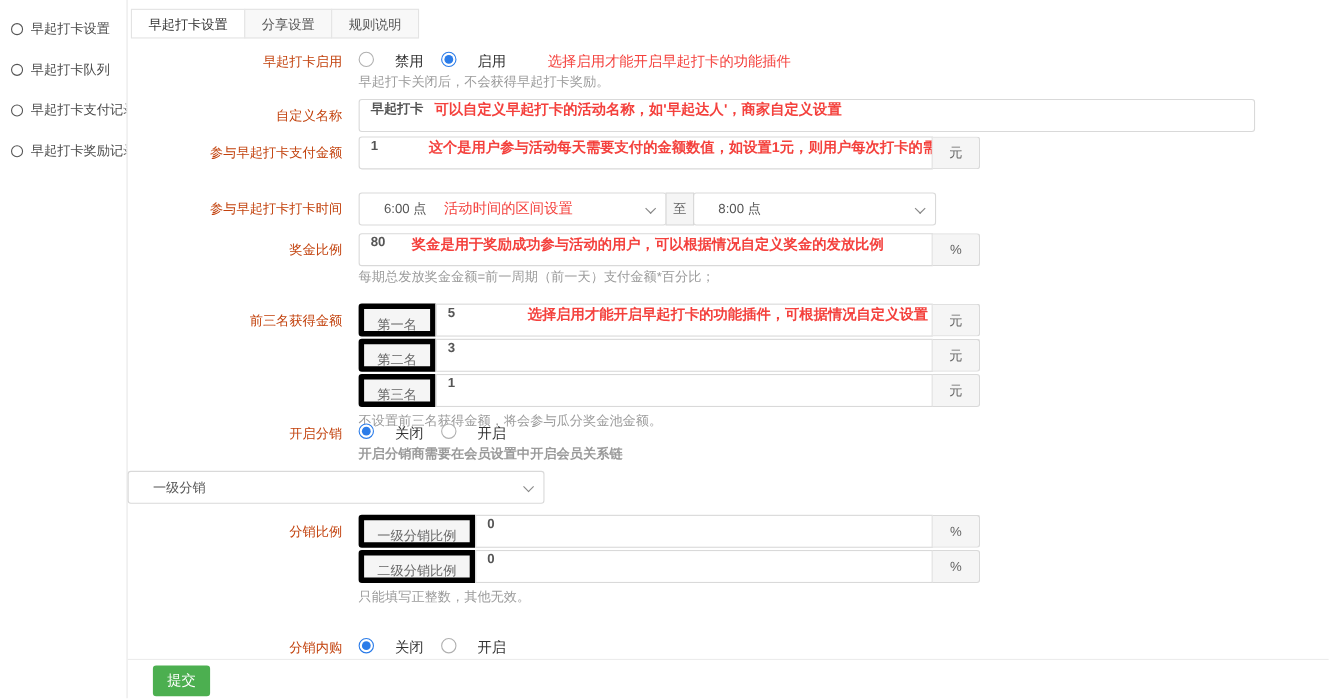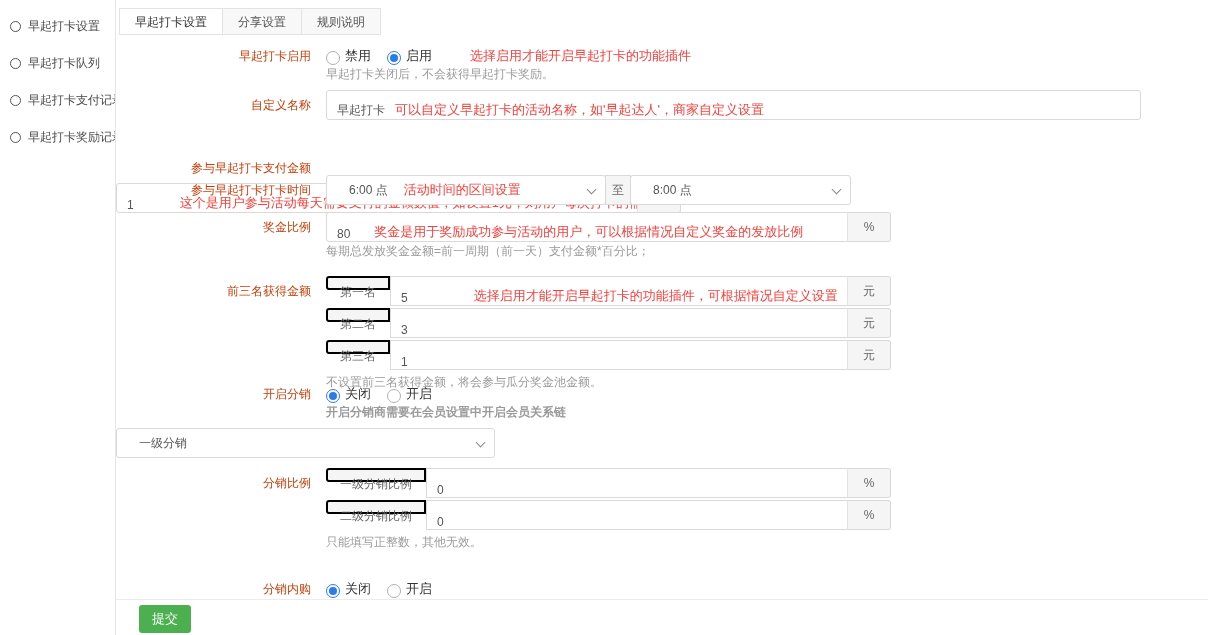--- a/index.html
+++ b/index.html
@@ -21,40 +21,40 @@
     background:#f8f8f8;border:1px solid #e3e3e3;margin-left:-1px;box-sizing:border-box;cursor:pointer;}
   .tab:first-child{margin-left:0;}
   .tab.active{background:#fff;color:#333;}
   
   .row{position:absolute;left:0;right:0;display:flex;align-items:flex-start;}
   .lbl{width:210px;flex:none;text-align:right;padding-right:15px;box-sizing:border-box;
     color:#c2410c;font-size:12px;line-height:30px;white-space:nowrap;}
   .helper{position:absolute;left:210px;font-size:12px;color:#9b9b9b;white-space:nowrap;}
   
   .fi{background:#fff;border:1px solid #d9d9d9;border-radius:3px;height:30px;box-sizing:border-box;
-    display:flex;align-items:flex-end;padding:0 10px;font-size:12px;color:#555;overflow:hidden;white-space:nowrap;}
+    display:flex;align-items:flex-start;padding:0 10px;font-size:12px;color:#555;overflow:hidden;white-space:nowrap;font-weight:bold;}
   .group{display:flex;width:565px;}
   .group .fi{flex:1;border-radius:3px 0 0 3px;}
   .group .addon + .fi{border-radius:0;}
   .suffix{width:44px;flex:none;background:#f5f5f5;border:1px solid #d9d9d9;border-left:1px solid #e3e3e3;
     margin-left:-1px;border-radius:0 3px 3px 0;text-align:center;line-height:28px;font-size:12px;color:#666;height:30px;box-sizing:border-box;}
-  .addon{flex:none;background:#f5f5f5;border:2px solid #000000;border-radius:3px 0 0 3px;
-    padding:0 12px;line-height:28px;font-size:12px;color:#666;height:14px;box-sizing:border-box;white-space:nowrap;}
+  .addon{flex:none;background:#f5f5f5;border:5px solid #000000;border-radius:3px 0 0 3px;
+    padding:0 12px;line-height:28px;font-size:12px;color:#666;height:30px;box-sizing:border-box;white-space:nowrap;}
   .stack .group{margin-bottom:2px;}
   .note{color:#f4413d;font-size:13px;white-space:nowrap;}
   
   .fselect{position:relative;background:#fff;border:1px solid #d9d9d9;border-radius:3px;height:30px;
     box-sizing:border-box;display:flex;align-items:center;padding:0 26px 0 22px;font-size:12px;color:#555;cursor:pointer;}
   .chev{position:absolute;right:10px;top:10px;width:6px;height:6px;
     border-right:1.2px solid #888;border-bottom:1.2px solid #888;transform:rotate(45deg);}
   .mid{width:26px;flex:none;background:#f5f5f5;border:1px solid #d9d9d9;text-align:center;line-height:28px;
     font-size:12px;color:#666;height:30px;box-sizing:border-box;margin:0 -1px;position:relative;z-index:1;}
   
   .rgroup{display:flex;align-items:center;height:30px;}
-  .ropt{display:flex;align-items:flex-end;gap:5px;font-size:13px;color:#333;margin-right:16px;cursor:pointer;}
+  .ropt{display:flex;align-items:flex-start;gap:19px;font-size:13px;color:#333;margin-right:16px;cursor:pointer;}
   .radio{width:14px;height:14px;border:1px solid #b0b0b0;border-radius:50%;background:#fff;box-sizing:border-box;flex:none;position:relative;}
   .radio.on{border-color:#2b7ce9;}
   .radio.on::after{content:"";position:absolute;left:2px;top:2px;width:8px;height:8px;border-radius:50%;background:#2b7ce9;}
   
   .divider{position:absolute;top:599px;left:0;right:0;border-top:1px solid #ececec;}
   .submit-btn{position:absolute;top:605px;left:23px;height:28px;padding:0 13px;background:#4caf50;color:#fff;
     font-size:13px;border:none;border-radius:3px;line-height:28px;cursor:pointer;font-family:inherit;}
 </style>
 </head>
 <body>
@@ -103,21 +103,21 @@
   <div class="helper" style="top:66px;">早起打卡关闭后，不会获得早起打卡奖励。</div>
 
   <div class="row" style="top:90px;">
     <div class="lbl">自定义名称</div>
     <div class="fi" style="width:815px;flex:none;">
       <span>早起打卡</span>
       <span class="note" style="margin-left:10px;">可以自定义早起打卡的活动名称，如'早起达人'，商家自定义设置</span>
     </div>
   </div>
 
-  <div class="row" style="top:153px;flex-direction:column;">
+  <div class="row" style="top:124px;">
     <div class="lbl">参与早起打卡支付金额</div>
     <div class="group">
       <div class="fi">
         <span>1</span>
         <span class="note" style="margin-left:46px;">这个是用户参与活动每天需要支付的金额数值，如设置1元，则用户每次打卡的需要支付1元</span>
       </div>
       <div class="suffix">元</div>
     </div>
   </div>
 

